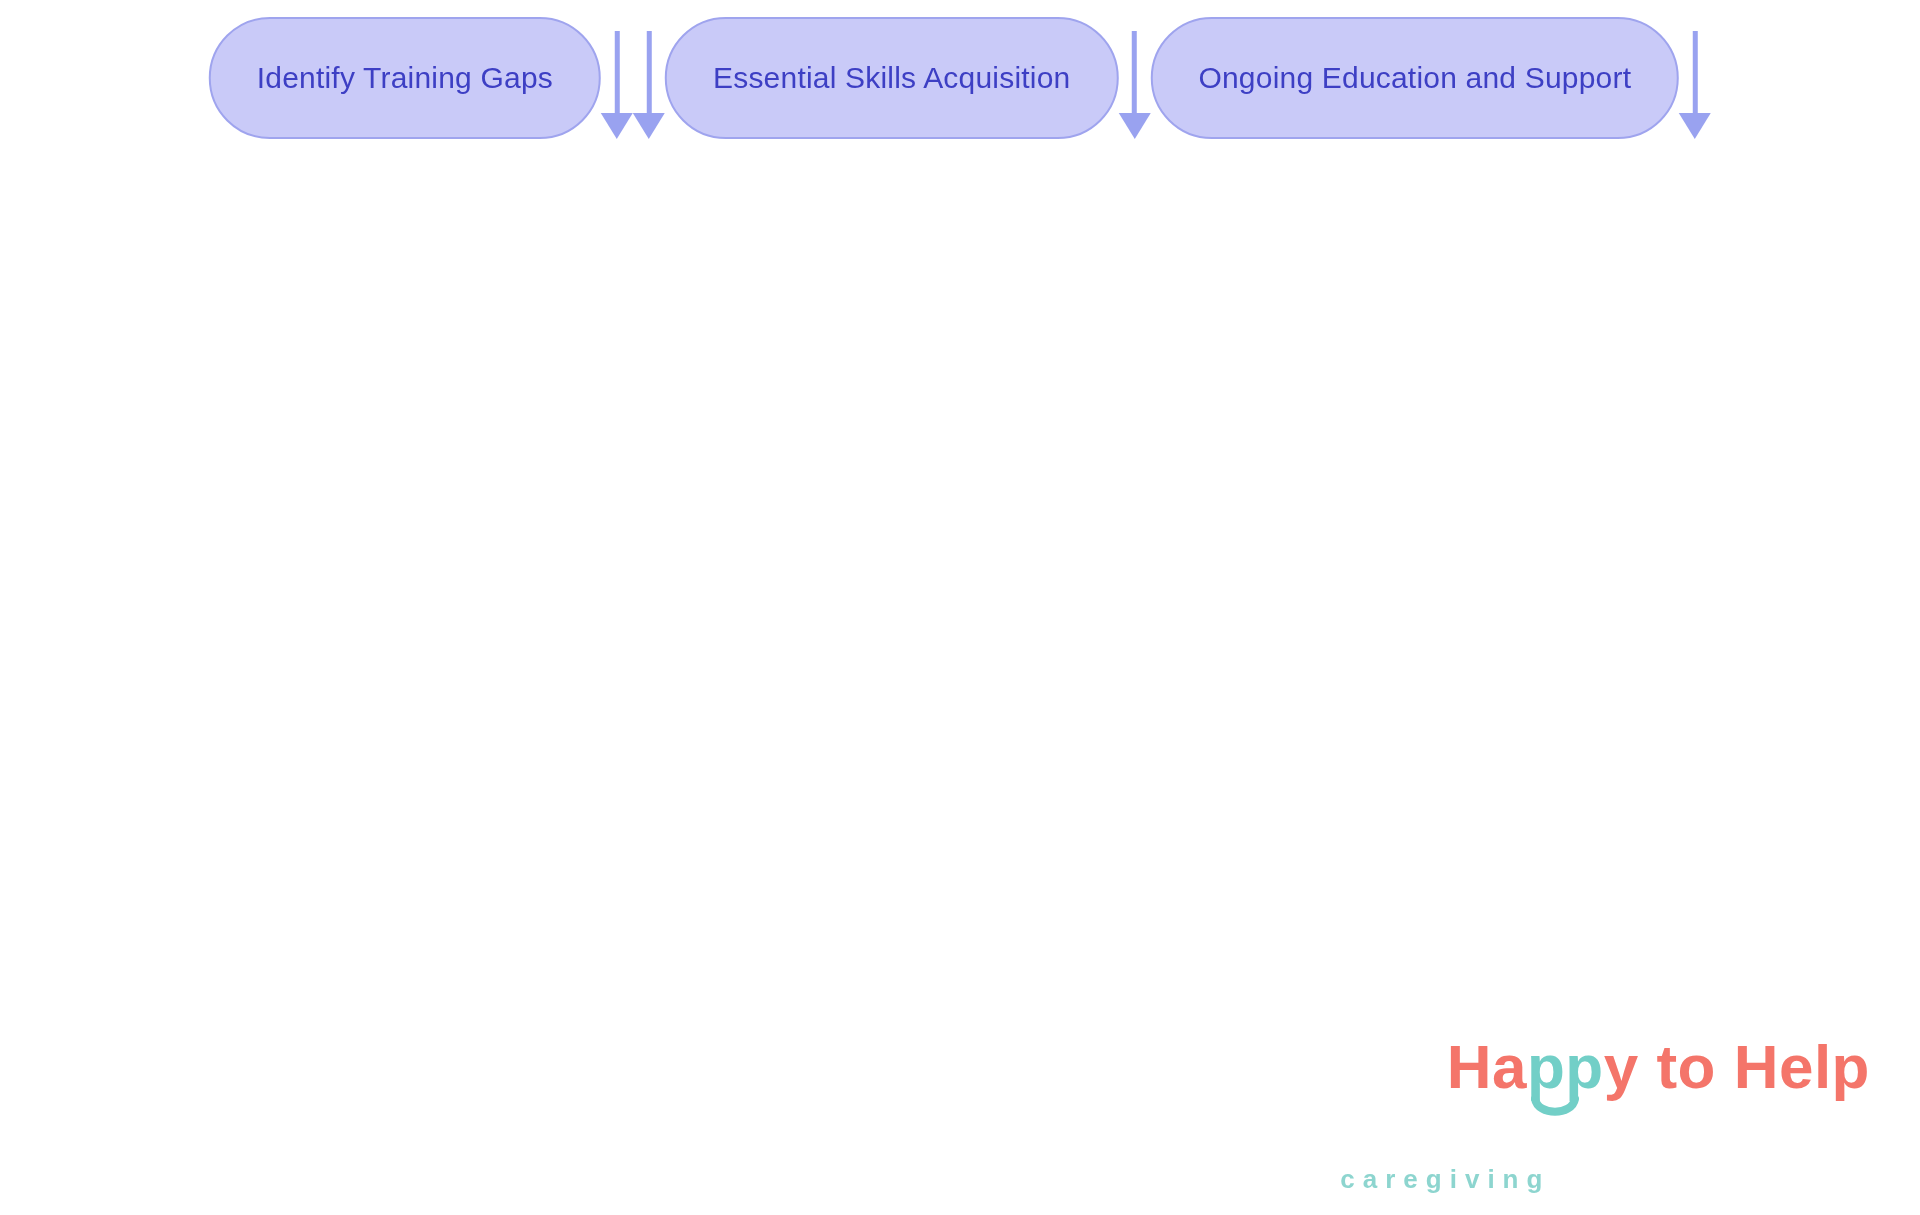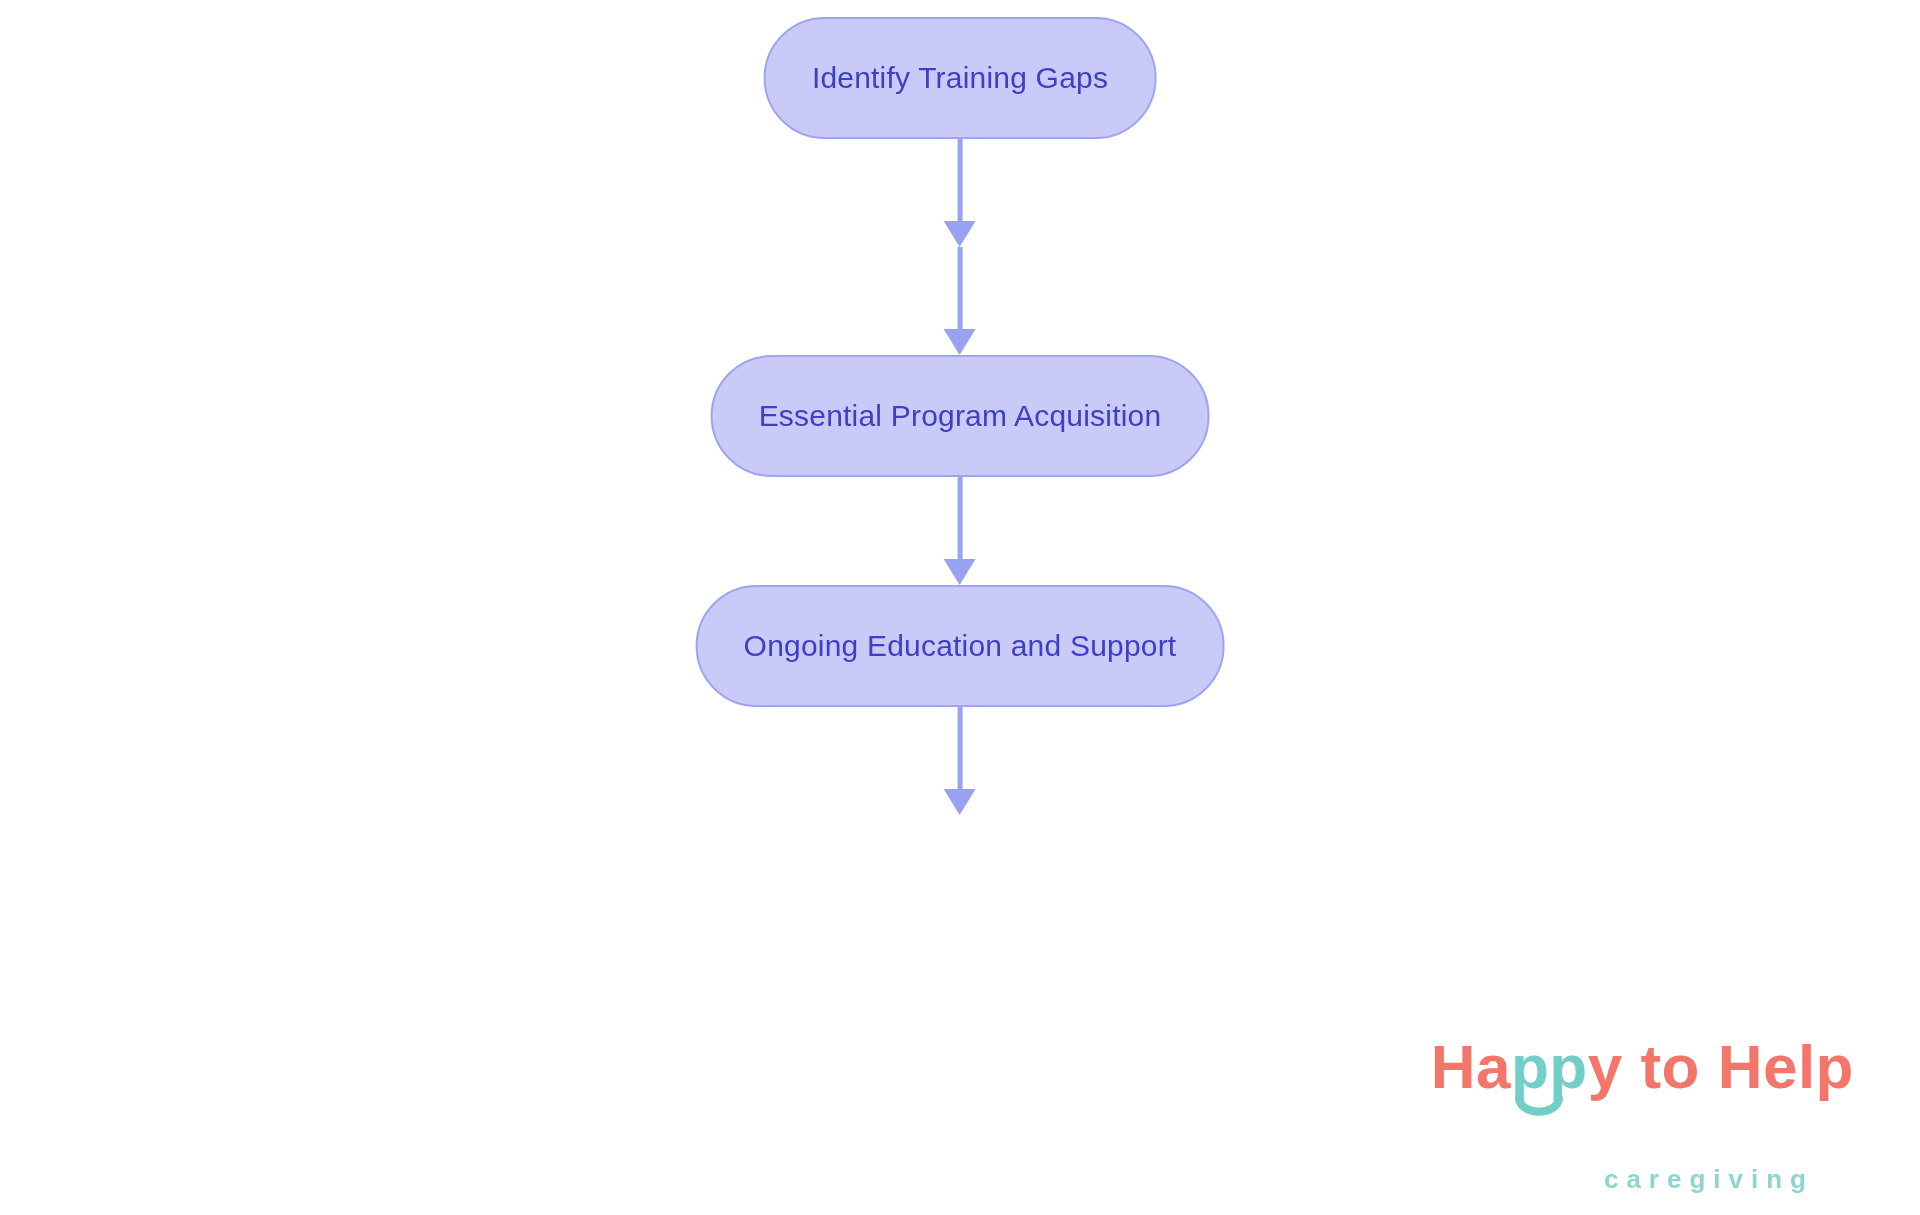--- a/index.html
+++ b/index.html
@@ -16,22 +16,21 @@
     background: var(--background, #ffffff);
   }
 
   
   .flow {
     position: absolute;
     left: 50%;
     top: 17px;
     transform: translateX(-50%);
     display: flex;
-    flex-direction: column;
-    align-items: center;
+    align-items: flex-end;
   }
   .flow-node {
     height: 122px;
     border-radius: 61px;
     background: var(--node-fill, #c9caf8);
     border: 2px solid var(--node-border, #9fa4ee);
     color: var(--node-text, #3d3fc4);
     display: flex;
     align-items: center;
     justify-content: center;
@@ -55,23 +54,23 @@
     width: 0;
     height: 0;
     border-left: 16px solid transparent;
     border-right: 16px solid transparent;
     border-top: 26px solid var(--arrow, #99a2f0);
   }
 
   
   .logo {
     position: absolute;
-    right: 66px;
+    right: 50px;
     bottom: 20px;
-    text-align: right;
+    text-align: left;
   }
   .brand {
     font-size: 62px;
     line-height: 1;
     font-weight: bold;
     letter-spacing: 0.5px;
     white-space: pre;
   }
   .brand .coral { color: var(--coral, #f4756a); }
   .brand .teal  { color: var(--teal, #72cfc7); position: relative; display: inline-block; }
@@ -107,21 +106,21 @@
       <div class="head"></div>
     </div>
 
 
     <div class="flow-arrow">
       <div class="shaft"></div>
       <div class="head"></div>
     </div>
 
     <div class="flow-node">
-      <span>Essential Program Acquisition</span>
+      <span>Essential Skills Acquisition</span>
     </div>
 
     <div class="flow-arrow">
       <div class="shaft"></div>
       <div class="head"></div>
     </div>
 
     <div class="flow-node">
       <span>Ongoing Education and Support</span>
     </div>

